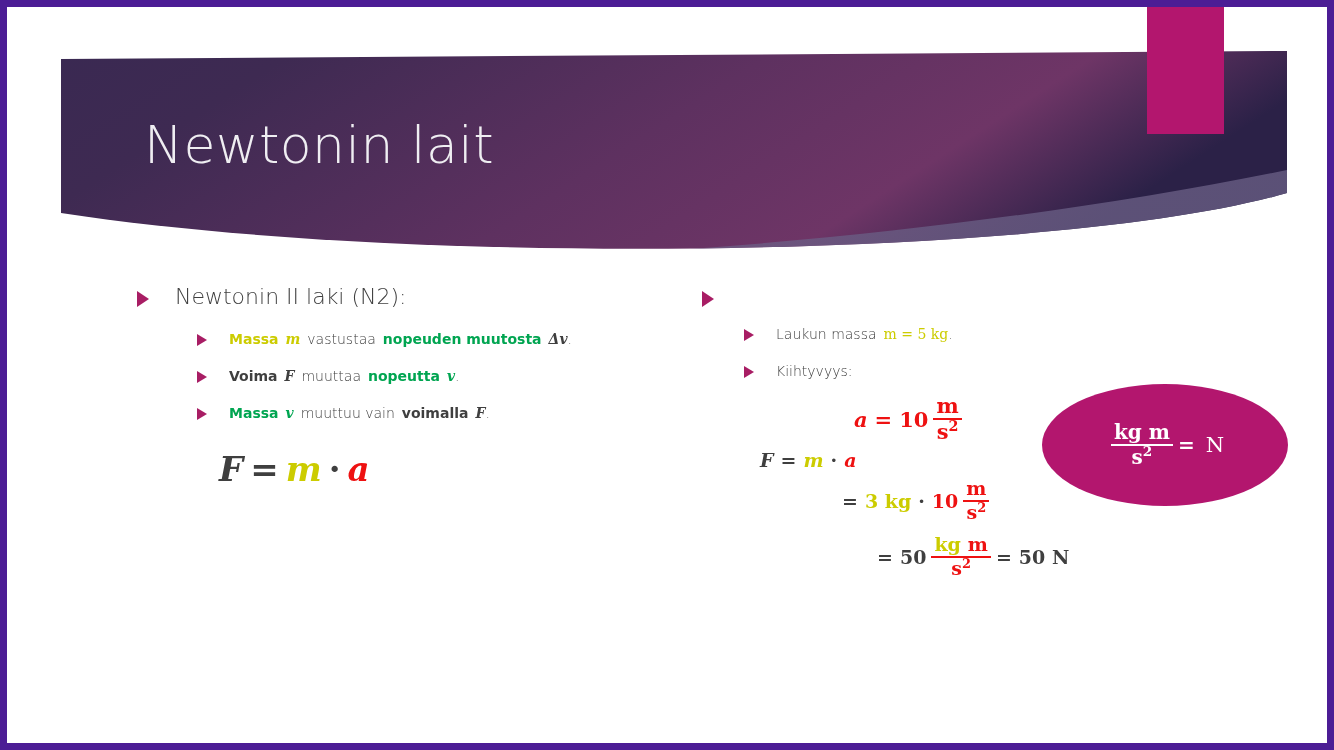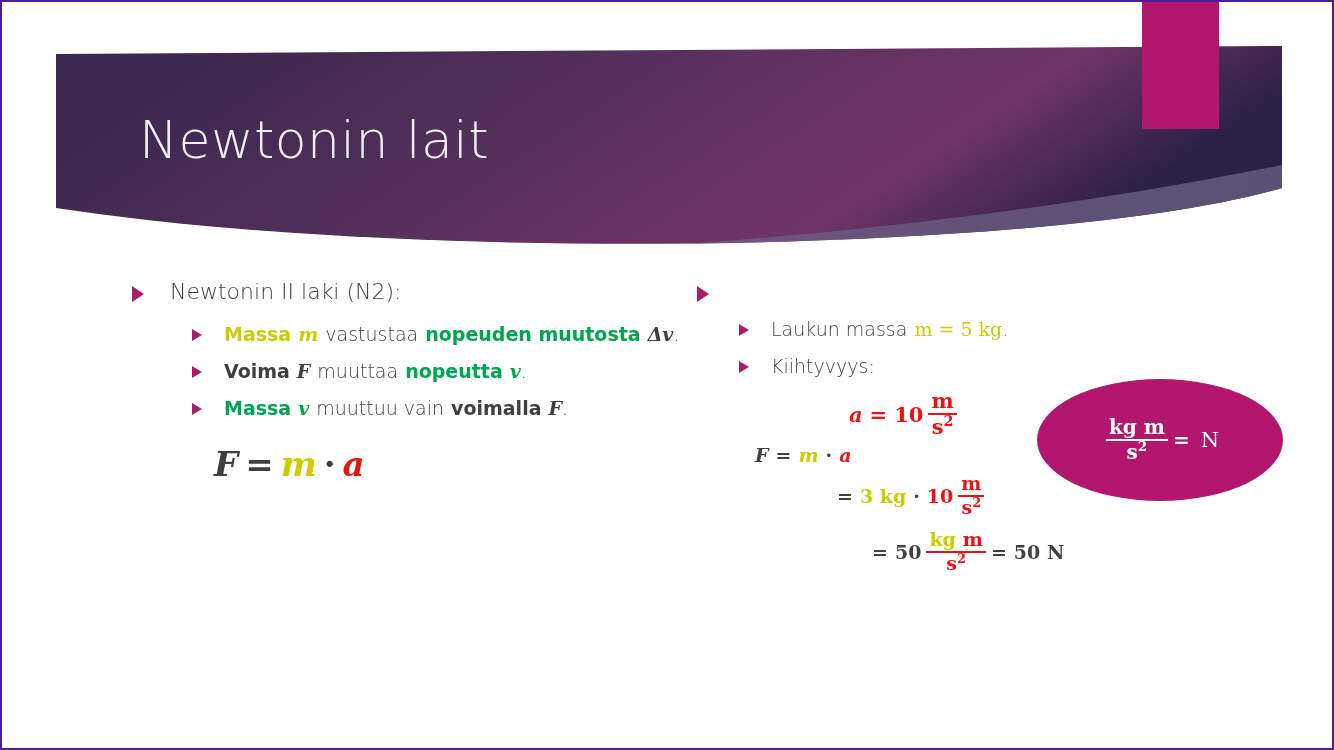--- a/index.html
+++ b/index.html
@@ -13,21 +13,21 @@
     font-family: "Liberation Sans", sans-serif;
     overflow: hidden;
   }
 
   #slide {
     position: relative;
     width: 1334px;
     height: 750px;
     background: #ffffff;
     box-sizing: border-box;
-    border: 2px solid #4c1d95;
+    border: 7px solid #4c1d95;
     overflow: hidden;
   }
 
   
   #header-banner {
     position: absolute;
     left: 0;
     top: 0;
     width: 1334px;
     height: 260px;
@@ -91,21 +91,21 @@
     margin-top: 8px;
   }
   .btext {
     font-family: "DejaVu Sans", sans-serif;
     font-weight: 300;
     color: #3f3f3f;
   }
   .lvl1 { margin-bottom: 14px; }
   .lvl1 .btext { font-size: 22px; line-height: 30px; margin-left: 26px; }
   .lvl2 { margin-bottom: 10px; }
-  .lvl2 .btext { font-size: 19px; line-height: 27px; margin-left: 22px; }
+  .lvl2 .btext { font-size: 14px; line-height: 27px; margin-left: 22px; }
 
   .sub-list { margin-left: 60px; }
   #right-column .sub-list { margin-left: 42px; }
 
   
   .c-yellow { color: #cccc00; }
   .c-green  { color: #00a551; }
   .c-red    { color: #ee1111; }
   .c-dark   { color: #3f3f3f; }
   .bold     { font-weight: 700; }

